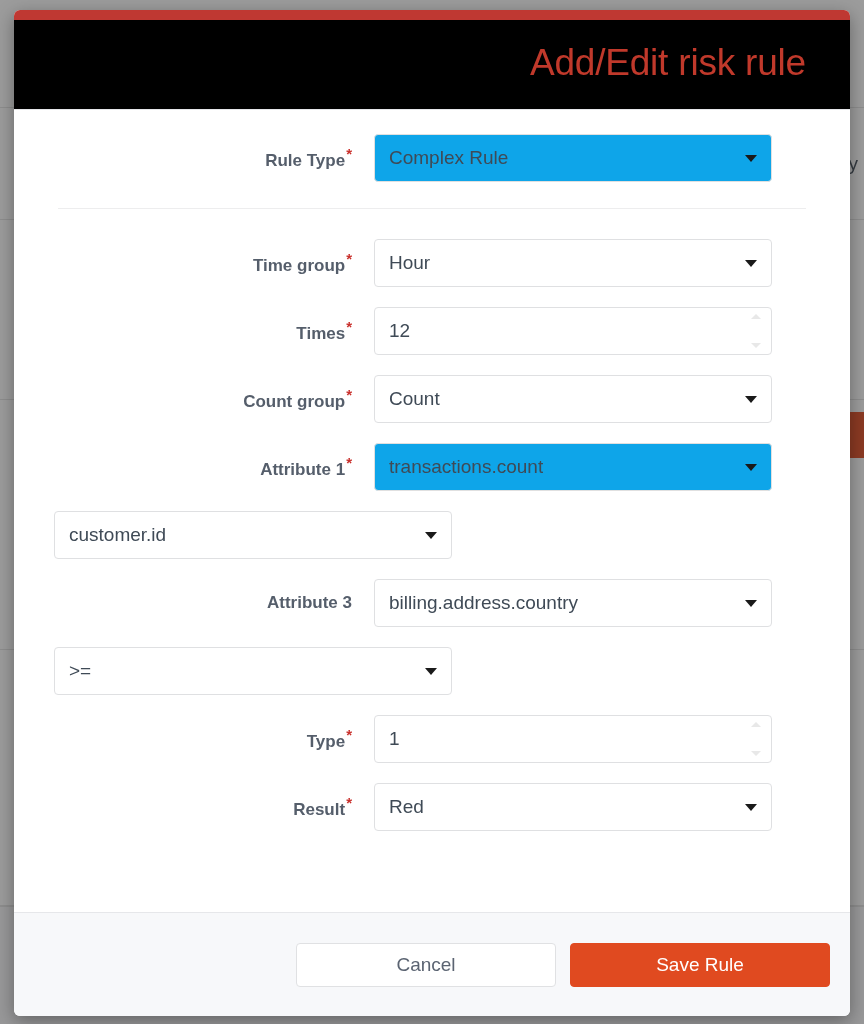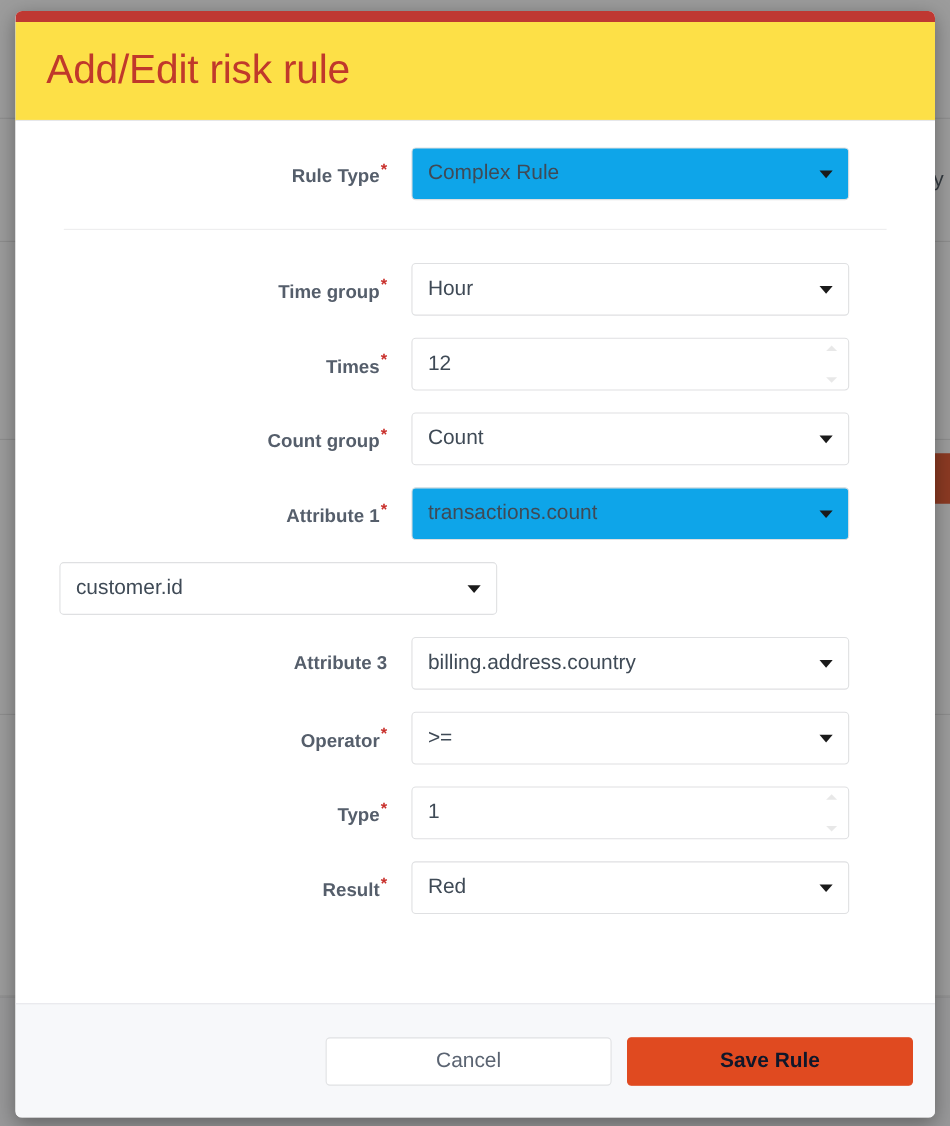--- a/index.html
+++ b/index.html
@@ -77,24 +77,25 @@
     display: flex;
     flex-direction: column;
     overflow: hidden;
   }
   .modal-topbar {
     height: 10px;
     background: #bf3832;
     flex: 0 0 auto;
   }
   .modal-header {
-    background: #fde047;
+    background: #000000;
     border-bottom: 1px solid #e6e7ea;
     flex: 0 0 auto;
     padding: 22px 44px 24px 28px;
+    text-align: right;
   }
   .modal-title {
     margin: 0;
     font-size: 37px;
     font-weight: 400;
     color: #c0392b;
     letter-spacing: -0.2px;
     line-height: 1.15;
   }
 
@@ -225,22 +226,22 @@
     border: 1px solid transparent;
     padding: 0 18px;
   }
   .btn-cancel {
     background: #ffffff;
     border-color: #e0e1e3;
     color: #5b6472;
   }
   .btn-save {
     background: #e04a20;
-    color: #0f172a;
-    font-weight: bold;
+    color: #ffffff;
+    font-weight: normal;
     border-color: #e04a20;
   }
 </style>
 </head>
 <body>
 
 <div class="page-behind">
   <div class="bg-table">
     <div class="bg-row" style="height:108px;"></div>
     <div class="bg-row" style="height:112px;">
@@ -353,23 +354,20 @@
       <div class="field-wrap">
         <div class="field">
           <span class="val">billing.address.country</span>
           <span class="caret"></span>
         </div>
       </div>
     </div>
     <div class="row-gap"></div>
 
     <div class="form-row">
-      <div class="row-label">
-        <span>Operator</span><span class="req">*</span>
-      </div>
       <div class="field-wrap">
         <div class="field">
           <span class="val">&gt;=</span>
           <span class="caret"></span>
         </div>
       </div>
     </div>
     <div class="row-gap"></div>
 
     <div class="form-row">

